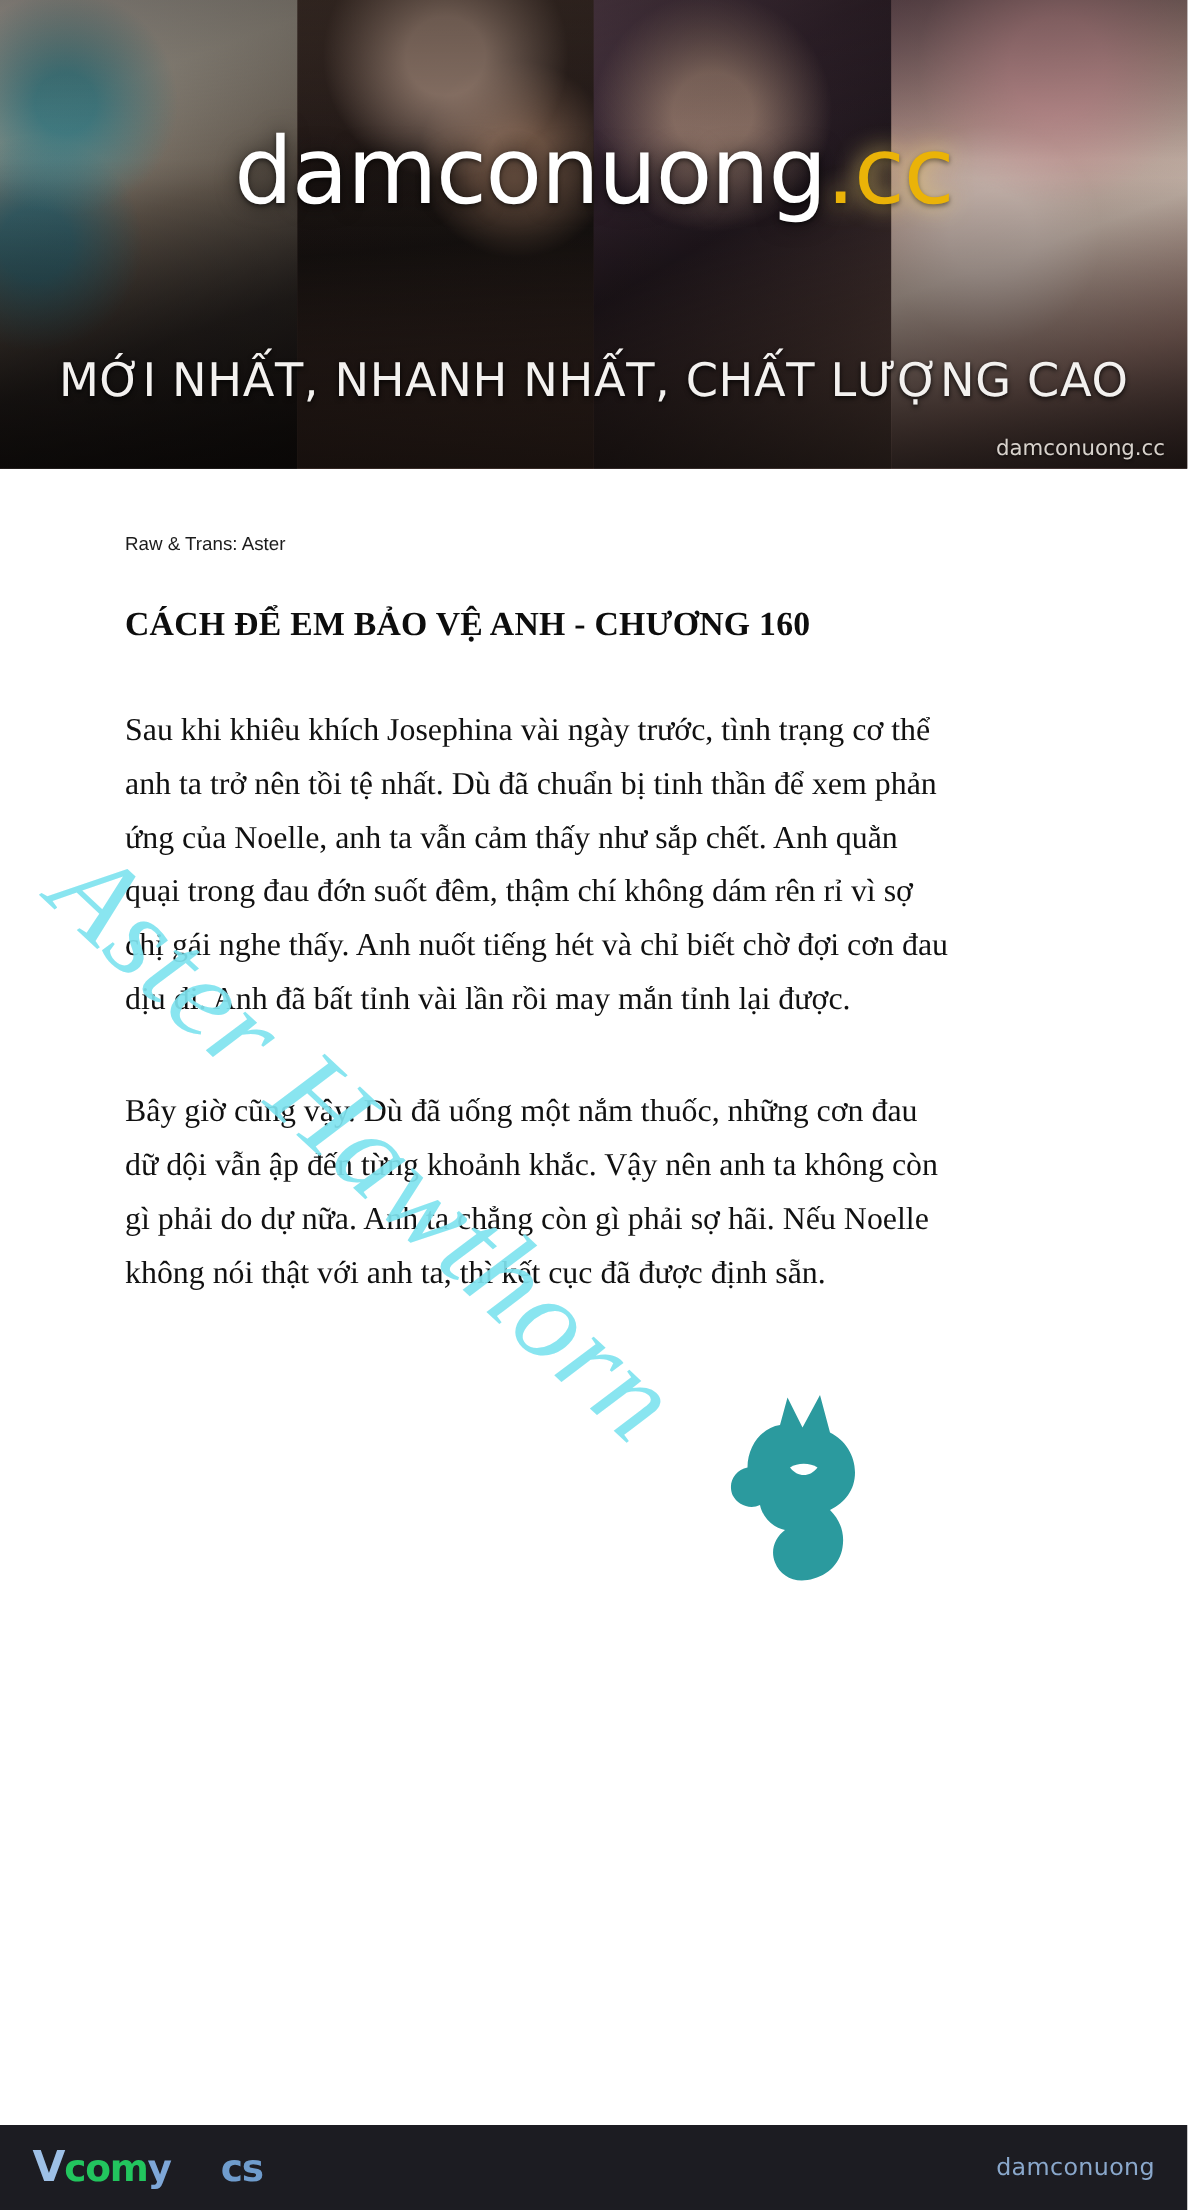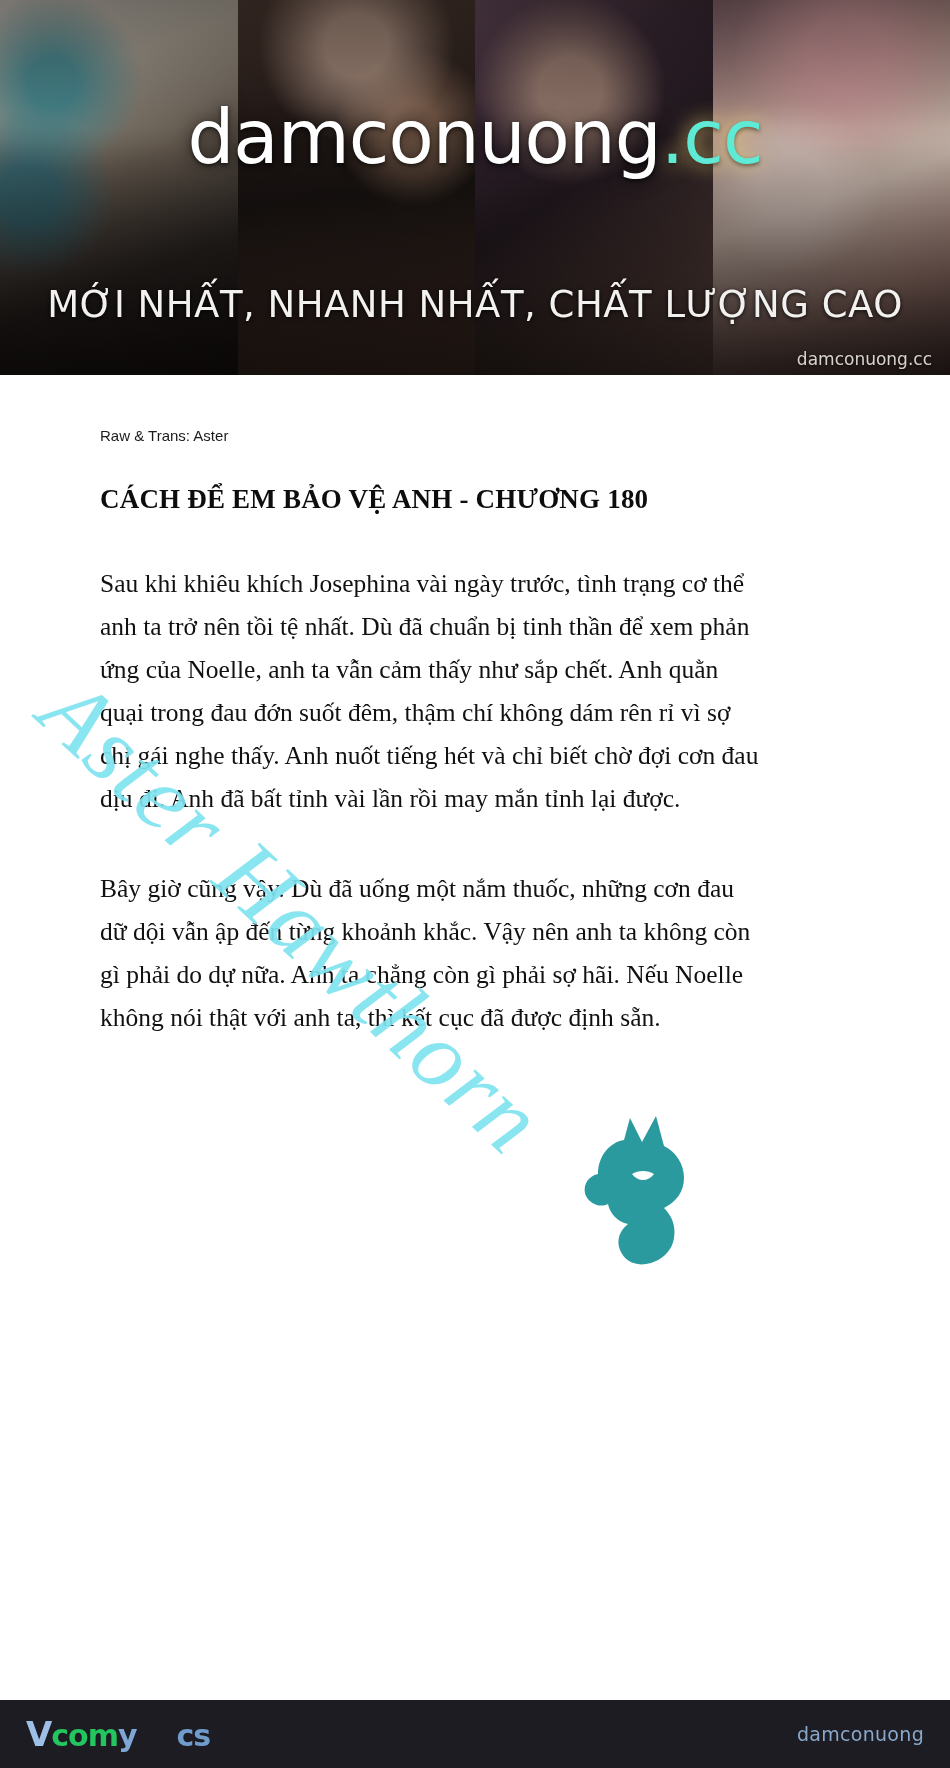--- a/index.html
+++ b/index.html
@@ -45,21 +45,21 @@
     position:absolute; inset:0;
     background:linear-gradient(180deg, rgba(20,14,12,.32) 0%, rgba(20,14,12,.10) 34%, rgba(15,10,9,.38) 72%, rgba(10,7,6,.62) 100%);
   }
   .banner-logo {
     position:absolute; left:0; right:0; top:100px; text-align:center;
     font-family:"DejaVu Sans", sans-serif;
     font-size:74px; letter-spacing:-1px; color:#ffffff; font-weight:400;
     text-shadow:0 0 18px rgba(0,0,0,.65), 0 2px 4px rgba(0,0,0,.6);
     line-height:1;
   }
-  .banner-logo .tld { color:#5eead4; text-shadow:0 0 20px rgba(255,226,120,.95), 0 2px 4px rgba(0,0,0,.6); }
+  .banner-logo .tld { color:#eab308; text-shadow:0 0 20px rgba(255,226,120,.95), 0 2px 4px rgba(0,0,0,.6); }
   .banner-line1 {
     position:absolute; left:0; right:0; top:243px; text-align:center;
     font-family:"DejaVu Sans", sans-serif; font-size:27px; color:#f3f1ef;
     letter-spacing:.5px; text-shadow:0 1px 4px rgba(0,0,0,.85);
     white-space:nowrap;
   }
   .banner-line1 .hl {
     background:#110d0b; color:#f7d36a; font-weight:bold; padding:2px 7px; margin:0 2px;
   }
   .banner-line2 {
@@ -147,21 +147,21 @@
 
     <div class="banner-line2">MỚI NHẤT, NHANH NHẤT, CHẤT LƯỢNG CAO</div>
 
     <div class="banner-mark">damconuong.cc</div>
   </div>
 
   <div class="content">
 
     <div class="credit">Raw &amp; Trans: Aster</div>
 
-    <h1 class="chapter-title">CÁCH ĐỂ EM BẢO VỆ ANH - CHƯƠNG 180</h1>
+    <h1 class="chapter-title">CÁCH ĐỂ EM BẢO VỆ ANH - CHƯƠNG 160</h1>
 
     <p class="para">Sau khi khiêu khích Josephina vài ngày trước, tình trạng cơ thể anh ta trở nên tồi tệ nhất. Dù đã chuẩn bị tinh thần để xem phản ứng của Noelle, anh ta vẫn cảm thấy như sắp chết. Anh quằn quại trong đau đớn suốt đêm, thậm chí không dám rên rỉ vì sợ chị gái nghe thấy. Anh nuốt tiếng hét và chỉ biết chờ đợi cơn đau dịu đi. Anh đã bất tỉnh vài lần rồi may mắn tỉnh lại được.</p>
     <p class="para">Bây giờ cũng vậy. Dù đã uống một nắm thuốc, những cơn đau dữ dội vẫn ập đến từng khoảnh khắc. Vậy nên anh ta không còn gì phải do dự nữa. Anh ta chẳng còn gì phải sợ hãi. Nếu Noelle không nói thật với anh ta, thì kết cục đã được định sẵn.</p>
 
   </div>
 
   <div class="wm-text">Aster Hawthorn</div>
 
   <div class="wm-cat">
     <svg width="130" height="155" viewBox="0 0 130 155" aria-hidden="true">

